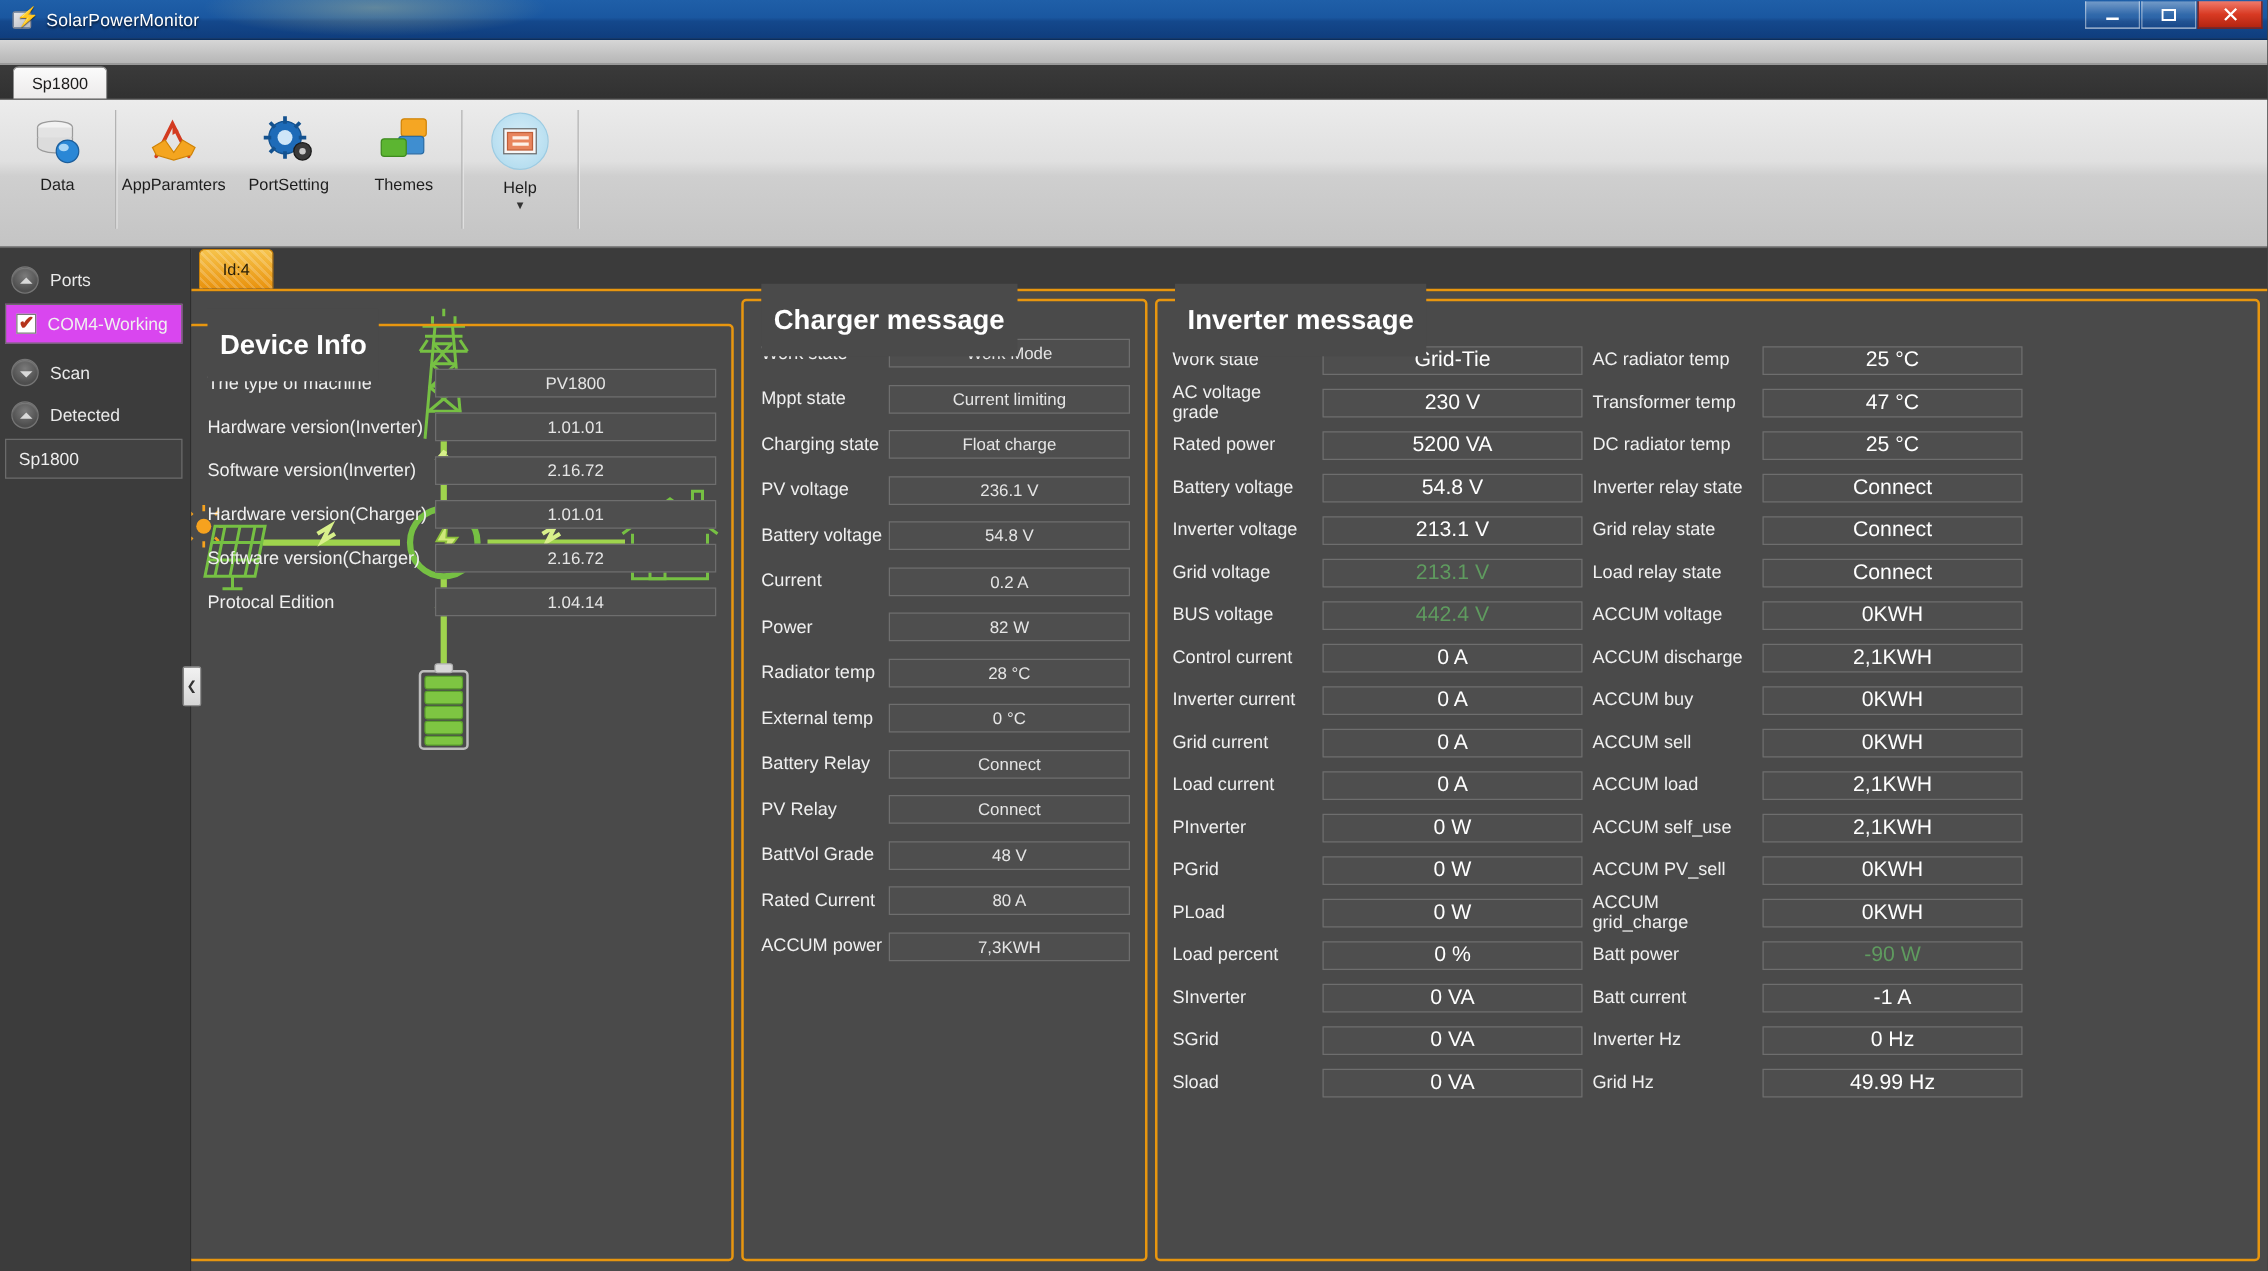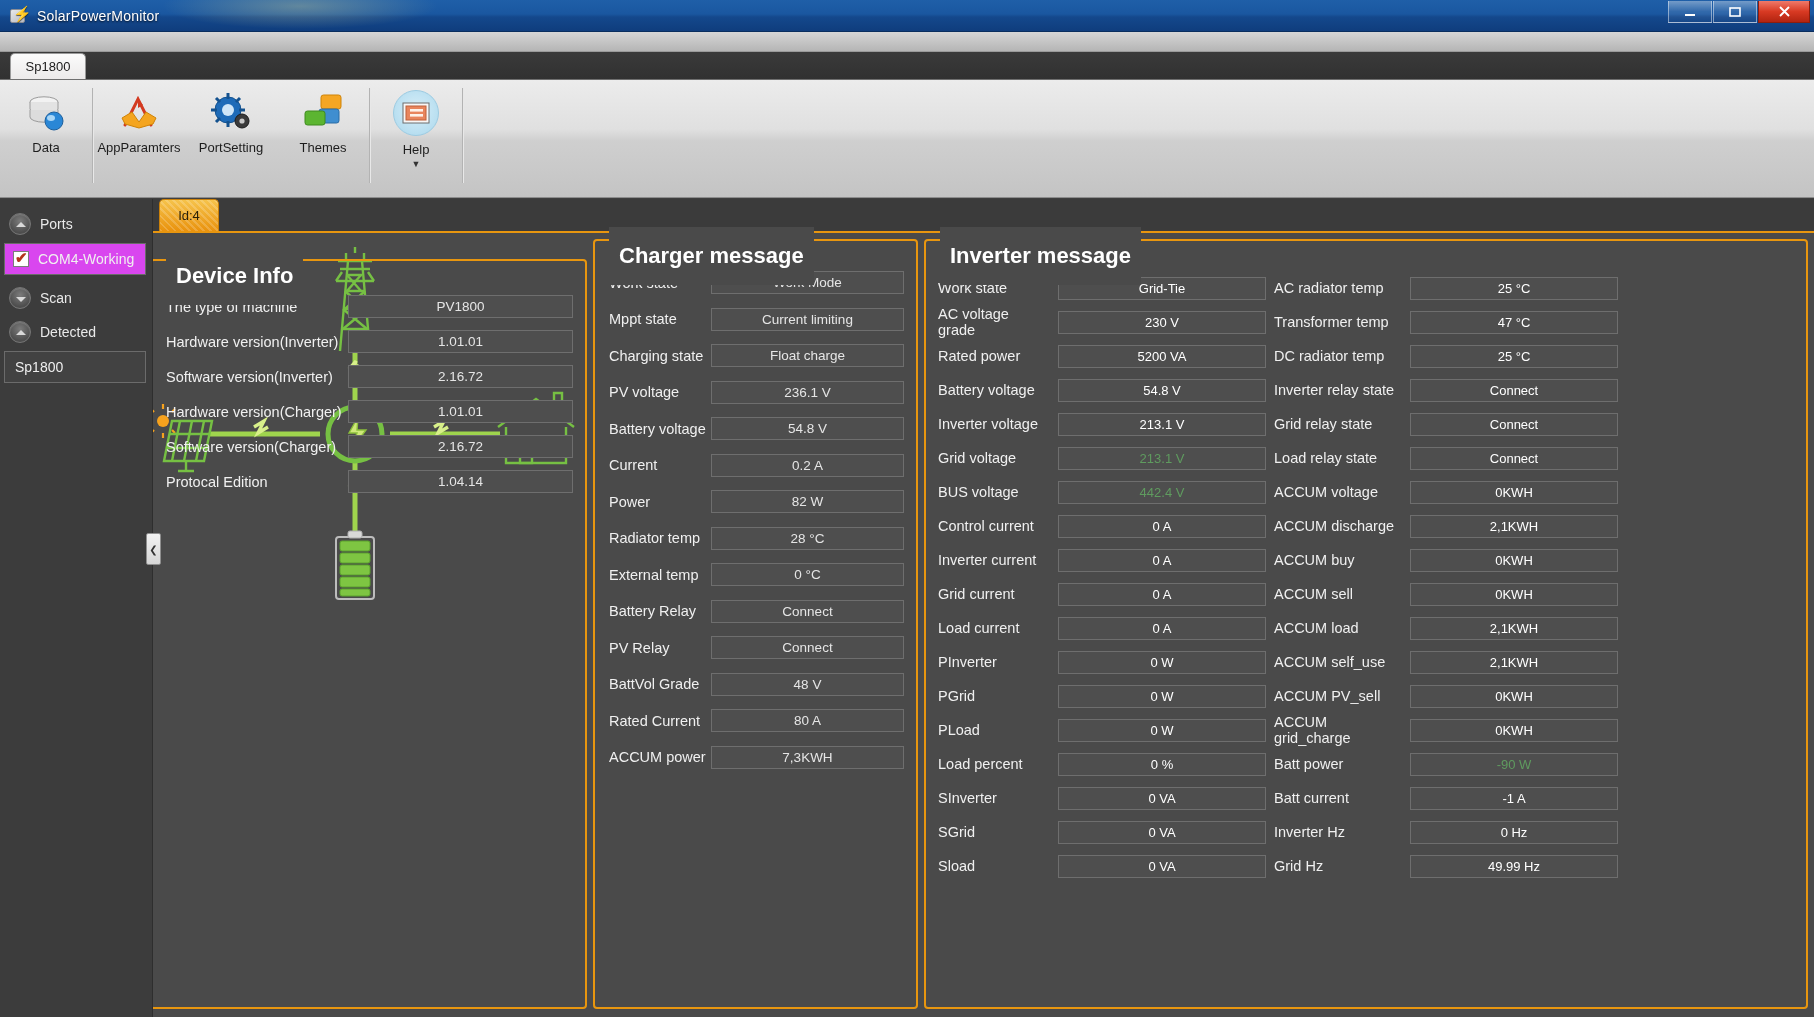--- a/index.html
+++ b/index.html
@@ -201,21 +201,21 @@
   .col-charger .kvrow .v { width:208px; }
 
   
   .col-inv { flex:1; padding:30px 10px 8px 12px; }
   .inv-grid { display:grid; grid-template-columns: 112px 208px 128px 208px; gap: 0px 8px; }
   .inv-grid .k { color:#f0f0f0; font-size:14.5px; display:flex; align-items:center; height:34px;}
   .inv-grid .v {
     background:#4e4e4e; border:1px solid #6e6e6e;
     height:23px; align-self:center;
     display:flex; align-items:center; justify-content:center;
-    color:#ffffff; font-size:13px;
+    color:#ffffff; font-size:17px;
   }
   .v.dim { color:#5f9b5f; }
 
   
   .diagram svg { position:absolute; left:0; top:0; }
 </style>
 </head>
 <body>
 
 <div class="titlebar">

